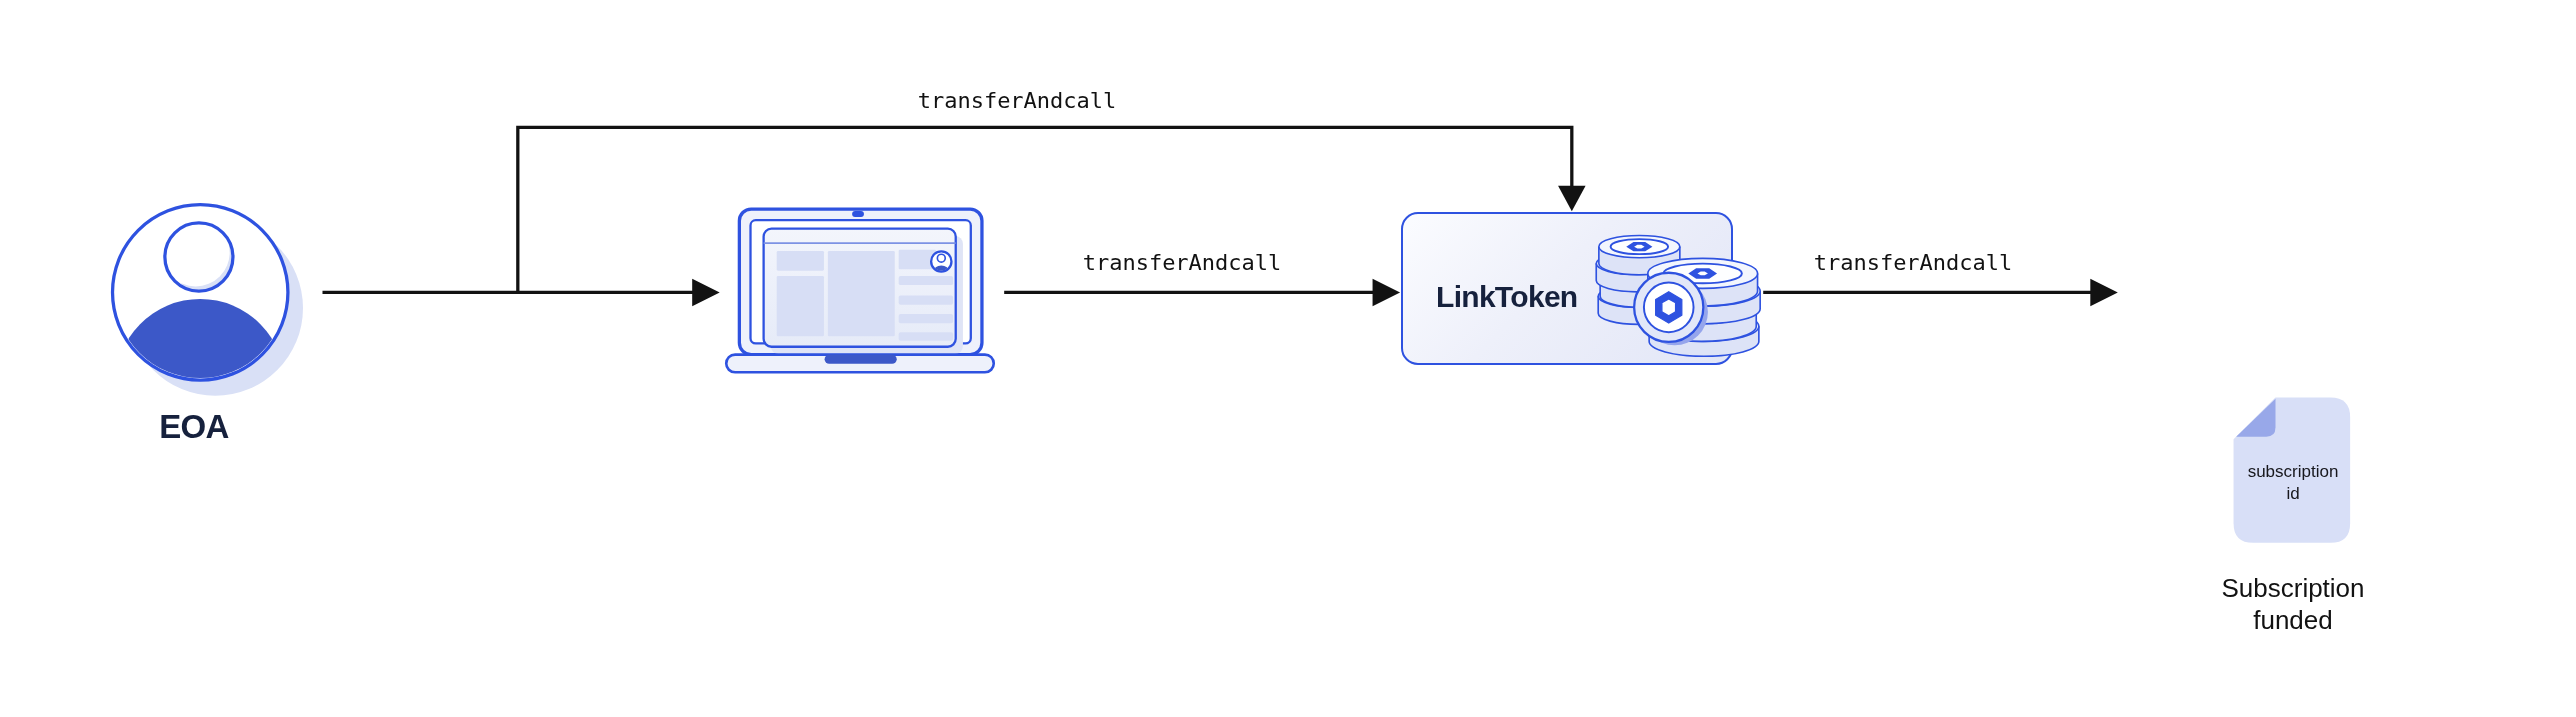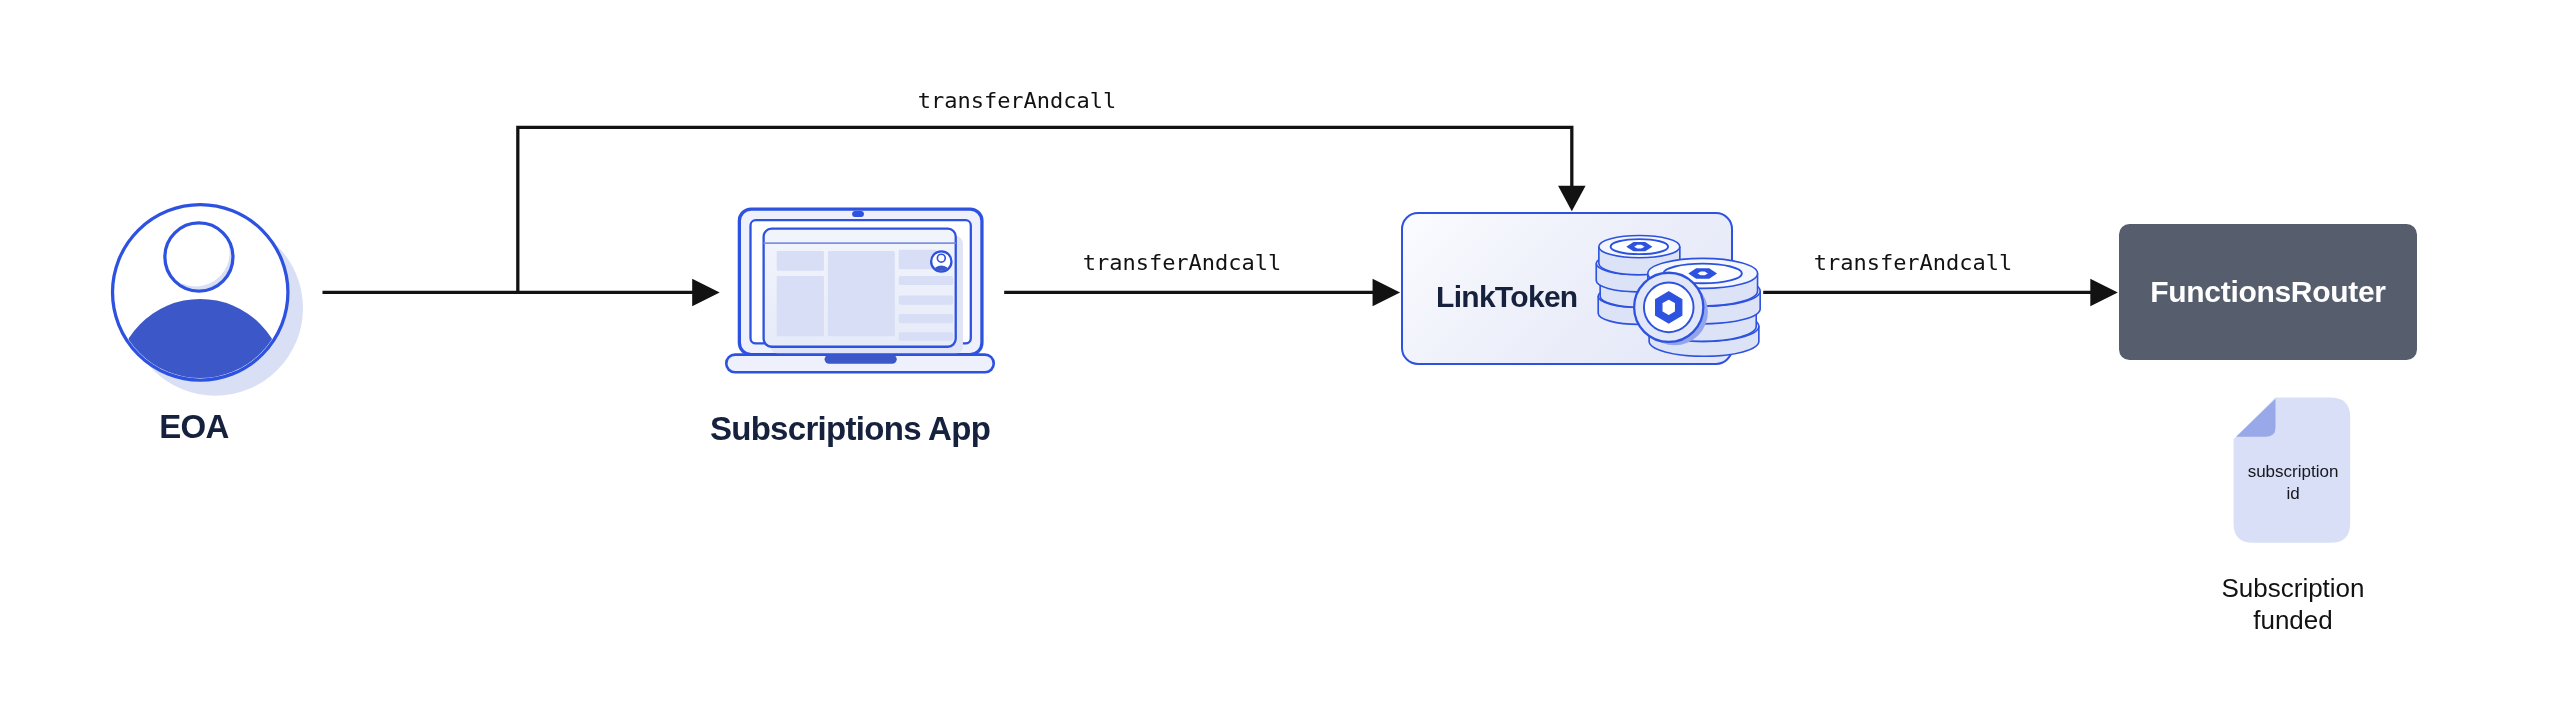--- a/index.html
+++ b/index.html
@@ -113,21 +113,20 @@
       <rect x="271" y="194" width="83" height="13" rx="3"></rect>
     </g>
     <circle cx="336" cy="86" r="15.5" fill="#ffffff" stroke="#2e52e0" stroke-width="3.5"></circle>
     <g clip-path="url(#avclip)">
       <ellipse cx="336" cy="102" rx="12" ry="10" fill="#3c58c8"></ellipse>
     </g>
     <circle cx="336" cy="81" r="6" fill="#ffffff" stroke="#2e52e0" stroke-width="2.5"></circle>
     <rect x="8" y="228" width="408" height="27" rx="13.5" fill="#eef1fb" stroke="#2e52e0" stroke-width="4"></rect>
     <rect x="158" y="228" width="110" height="14" rx="7" fill="#3c58c8"></rect>
   </svg>
-  <div class="node-label" style="left:850px;top:429px;">Subscriptions App</div>
 
   <div class="edge-label" style="left:1017px;top:100px;">transferAndcall</div>
   <div class="edge-label" style="left:1182px;top:262px;">transferAndcall</div>
   <div class="edge-label" style="left:1913px;top:262px;">transferAndcall</div>
 
   <div class="linktoken-box">
     <span>LinkToken</span>
   </div>
 
   <svg class="abs" style="left:1577px;top:229px;" width="190" height="128" viewBox="0 0 290 196">
@@ -157,23 +156,20 @@
     </g>
     <g>
       <circle cx="149" cy="127" r="51" fill="#95a5ec"></circle>
       <circle cx="140" cy="120" r="53" fill="#e2e7f8" stroke="#2e52e0" stroke-width="3.5"></circle>
       <circle cx="140" cy="120" r="38" fill="#ffffff" stroke="#2e52e0" stroke-width="3"></circle>
       <path d="M140 96 L160 108 L160 132 L140 144 L120 132 L120 108 Z
                M140 107 L150.5 113 L150.5 127 L140 133 L129.5 127 L129.5 113 Z" fill="#2e52e0" fill-rule="evenodd" stroke="#2e52e0" stroke-width="2" stroke-linejoin="round"></path>
     </g>
   </svg>
 
-  <div class="router-box">
-    <span>FunctionsRouter</span>
-  </div>
 
   <svg class="abs" style="left:2227px;top:392px;" width="131" height="155" viewBox="0 0 200 236">
     <path d="M74 8 H158 Q188 8 188 38 V200 Q188 230 158 230 H40 Q10 230 10 200 V72 Z" fill="#d8dff7"></path>
     <path d="M74 10 L14 68 H60 Q74 68 74 54 Z" fill="#98a8e9"></path>
   </svg>
   <div class="doc-text">
     <div>subscription</div>
     <div>id</div>
   </div>
   <div class="caption">

